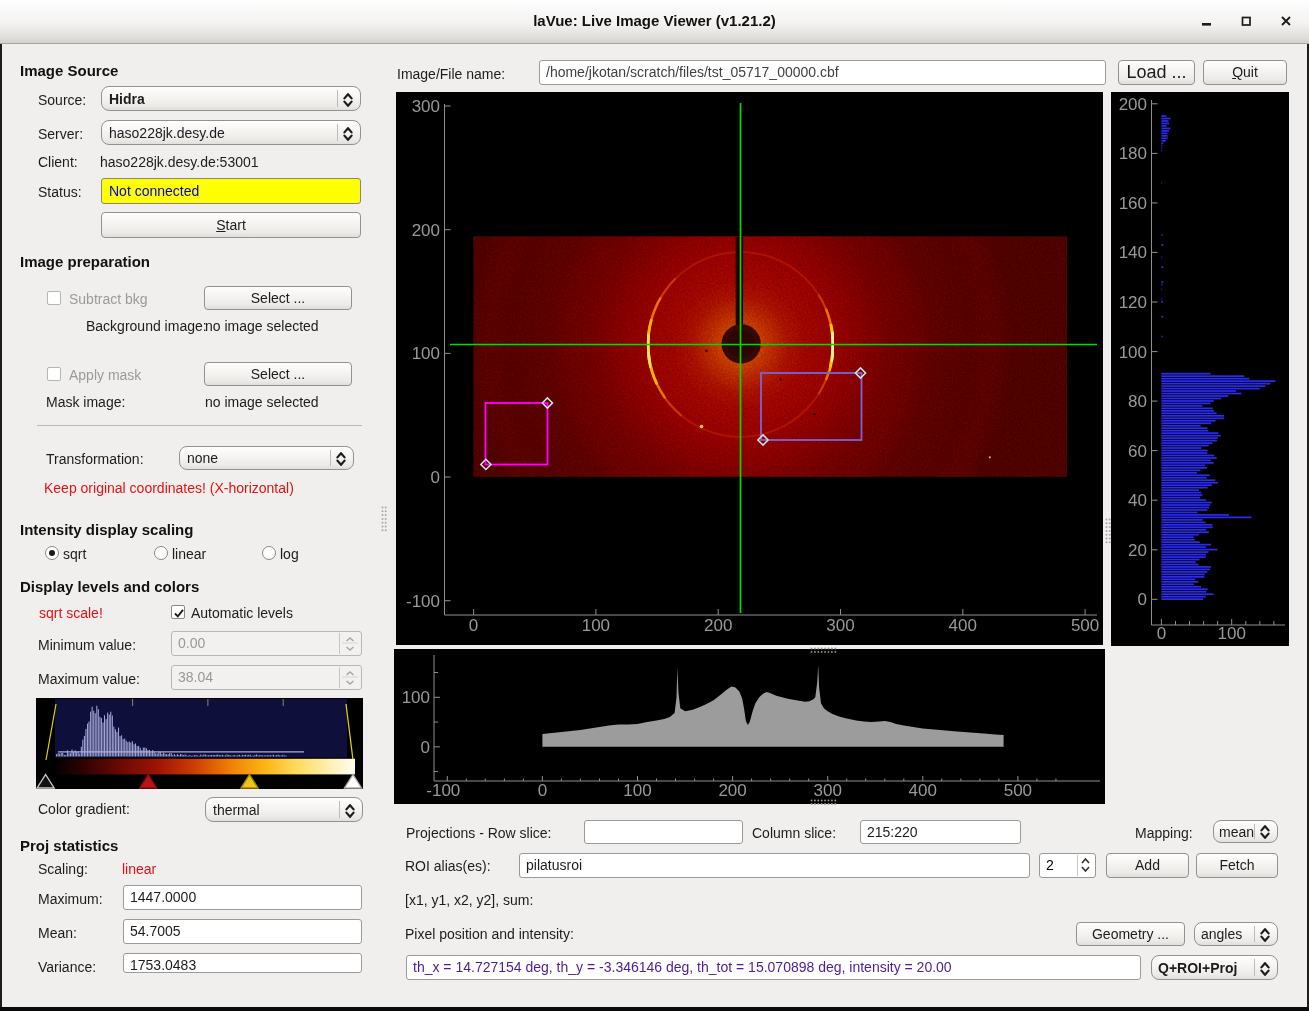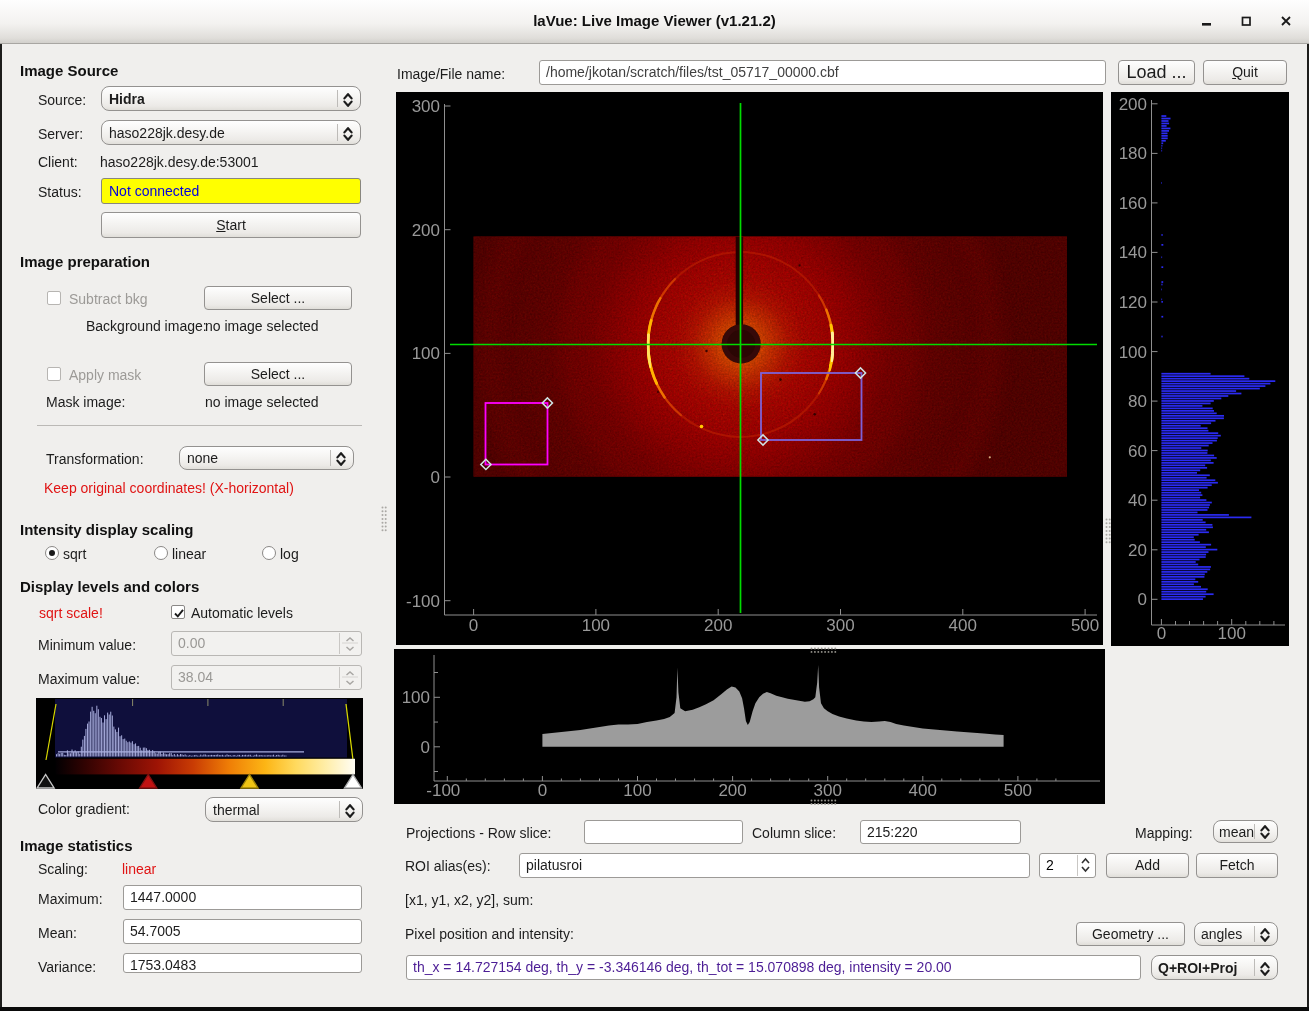--- a/index.html
+++ b/index.html
@@ -298,21 +298,21 @@
     </svg>
 <div class="lbl abs" style="left:38px;top:801px;">Color gradient:</div>
 <div class="combo abs" style="left:205px;top:797px;width:158px;height:25px">
       <span style="position:absolute;left:7px;top:50%;transform:translateY(-50%);font-size:14px;white-space:nowrap">thermal</span>
       <i class="sep" style="right:22px"></i>
       <svg class="abs" style="right:4px;top:4px" width="16" height="18">
         <path d="M4.4 7.4 L8.0 3.2 L11.6 7.4" fill="none" stroke="#1c1c1c" stroke-width="2.2" stroke-linecap="round" stroke-linejoin="round"></path>
         <path d="M4.4 10.6 L8.0 14.8 L11.6 10.6" fill="none" stroke="#1c1c1c" stroke-width="2.2" stroke-linecap="round" stroke-linejoin="round"></path>
       </svg>
     </div>
-<div class="hdr abs" style="left:20px;top:837px;">Image statistics</div>
+<div class="hdr abs" style="left:20px;top:837px;">Proj statistics</div>
 <div class="lbl abs" style="left:38px;top:861px;">Scaling:</div>
 <div class="lbl red abs" style="left:122px;top:861px;">linear</div>
 <div class="lbl abs" style="left:38px;top:891px;">Maximum:</div>
 <div class="inp abs" style="left:123px;top:885px;width:239px;height:25px;line-height:23px;color:#1c1c1c;padding-left:6px;font-size:14px">1447.0000</div>
 <div class="lbl abs" style="left:38px;top:925px;">Mean:</div>
 <div class="inp abs" style="left:123px;top:919px;width:239px;height:25px;line-height:23px;color:#1c1c1c;padding-left:6px;font-size:14px">54.7005</div>
 <div class="lbl abs" style="left:38px;top:959px;">Variance:</div>
 <div class="inp abs" style="left:123px;top:953px;width:239px;height:20px;line-height:23px;color:#1c1c1c;padding-left:6px;font-size:14px">1753.0483</div>
 <div class="lbl abs" style="left:397px;top:66px;">Image/File name:</div>
 <div class="inp abs" style="left:539px;top:60px;width:567px;height:25px;line-height:23px;color:#404040;padding-left:6px;font-size:14px">/home/jkotan/scratch/files/tst_05717_00000.cbf</div>

